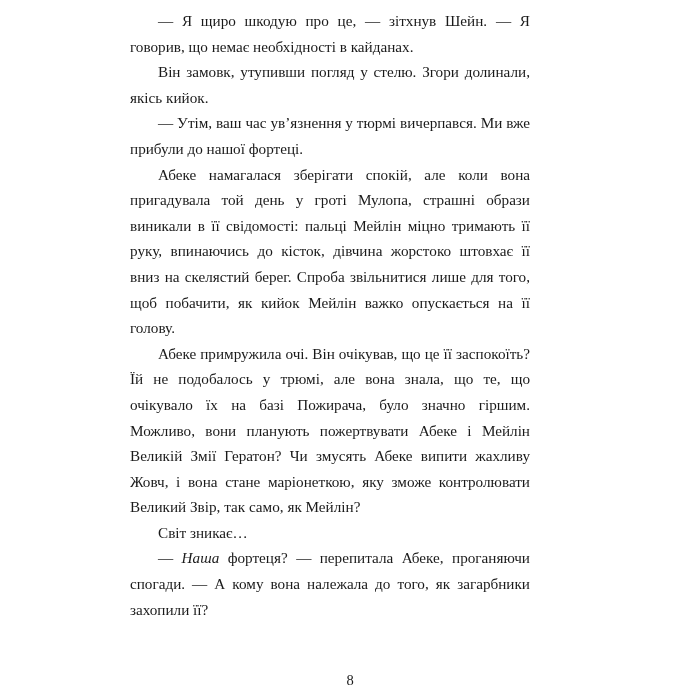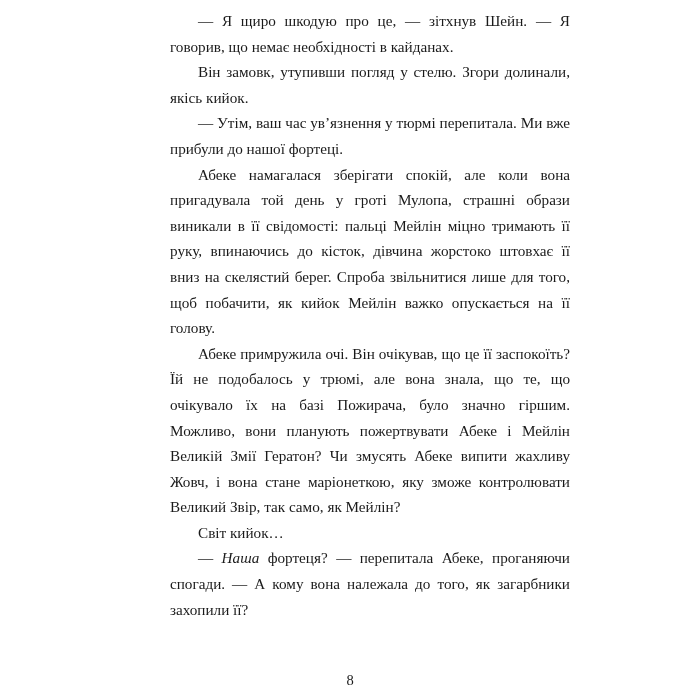--- a/index.html
+++ b/index.html
@@ -18,21 +18,20 @@
     position: absolute;
     left: 130px;
     top: 8px;
     width: 400px;
     font-family: "Liberation Serif", serif;
     font-size: 15.2px;
     line-height: 25.6px;
     color: #1a1a1a;
     text-align: justify;
     text-justify: inter-word;
-    margin-left: 40px;
   }
   p {
     margin: 0;
     text-indent: 28px;
     hyphens: manual;
   }
   em {
   }
   .page-number {
     position: absolute;
@@ -45,20 +44,20 @@
     color: #1a1a1a;
   }
 </style>
 </head>
 <body>
 
 <div class="page">
   <div class="text-column">
     <p>— Я щиро шкодую про це, — зітхнув Шейн. — Я говорив, що немає необхідності в кайданах.</p>
     <p>Він замовк, утупивши погляд у стелю. Згори долинали, якісь кийок.</p>
-    <p>— Утім, ваш час ув’язнення у тюрмі перепитала. Ми вже прибули до нашої фортеці.</p>
+    <p>— Утім, ваш час ув’язнення у тюрмі вичерпався. Ми вже прибули до нашої фортеці.</p>
     <p>Абеке намагалася зберігати спокій, але коли вона пригадувала той день у гроті Мулопа, страшні образи виникали в її свідомості: пальці Мейлін міцно тримають її руку, впинаючись до кісток, дівчина жорстоко штовхає її вниз на скелястий берег. Спроба звільнитися лише для того, щоб побачити, як кийок Мейлін важко опускається на її голову.</p>
     <p>Абеке примружила очі. Він очікував, що це її заспокоїть? Їй не подобалось у трюмі, але вона знала, що те, що очікувало їх на базі Пожирача, було значно гіршим. Можливо, вони планують пожертвувати Абеке і Мейлін Великій Змії Гератон? Чи змусять Абеке випити жахливу Жовч, і вона стане маріонеткою, яку зможе контролювати Великий Звір, так само, як Мейлін?</p>
-    <p>Світ кийок…</p>
+    <p>Світ зникає…</p>
     <p id="para-emphasis"><span>— </span><em>Наша</em><span> фортеця? — перепитала Абеке, проганяючи спогади. — А кому вона належала до того, як загарбники захопили її?</span></p>
   </div>
   <div class="page-number">8</div>
 </div>
 
 </body></html>

